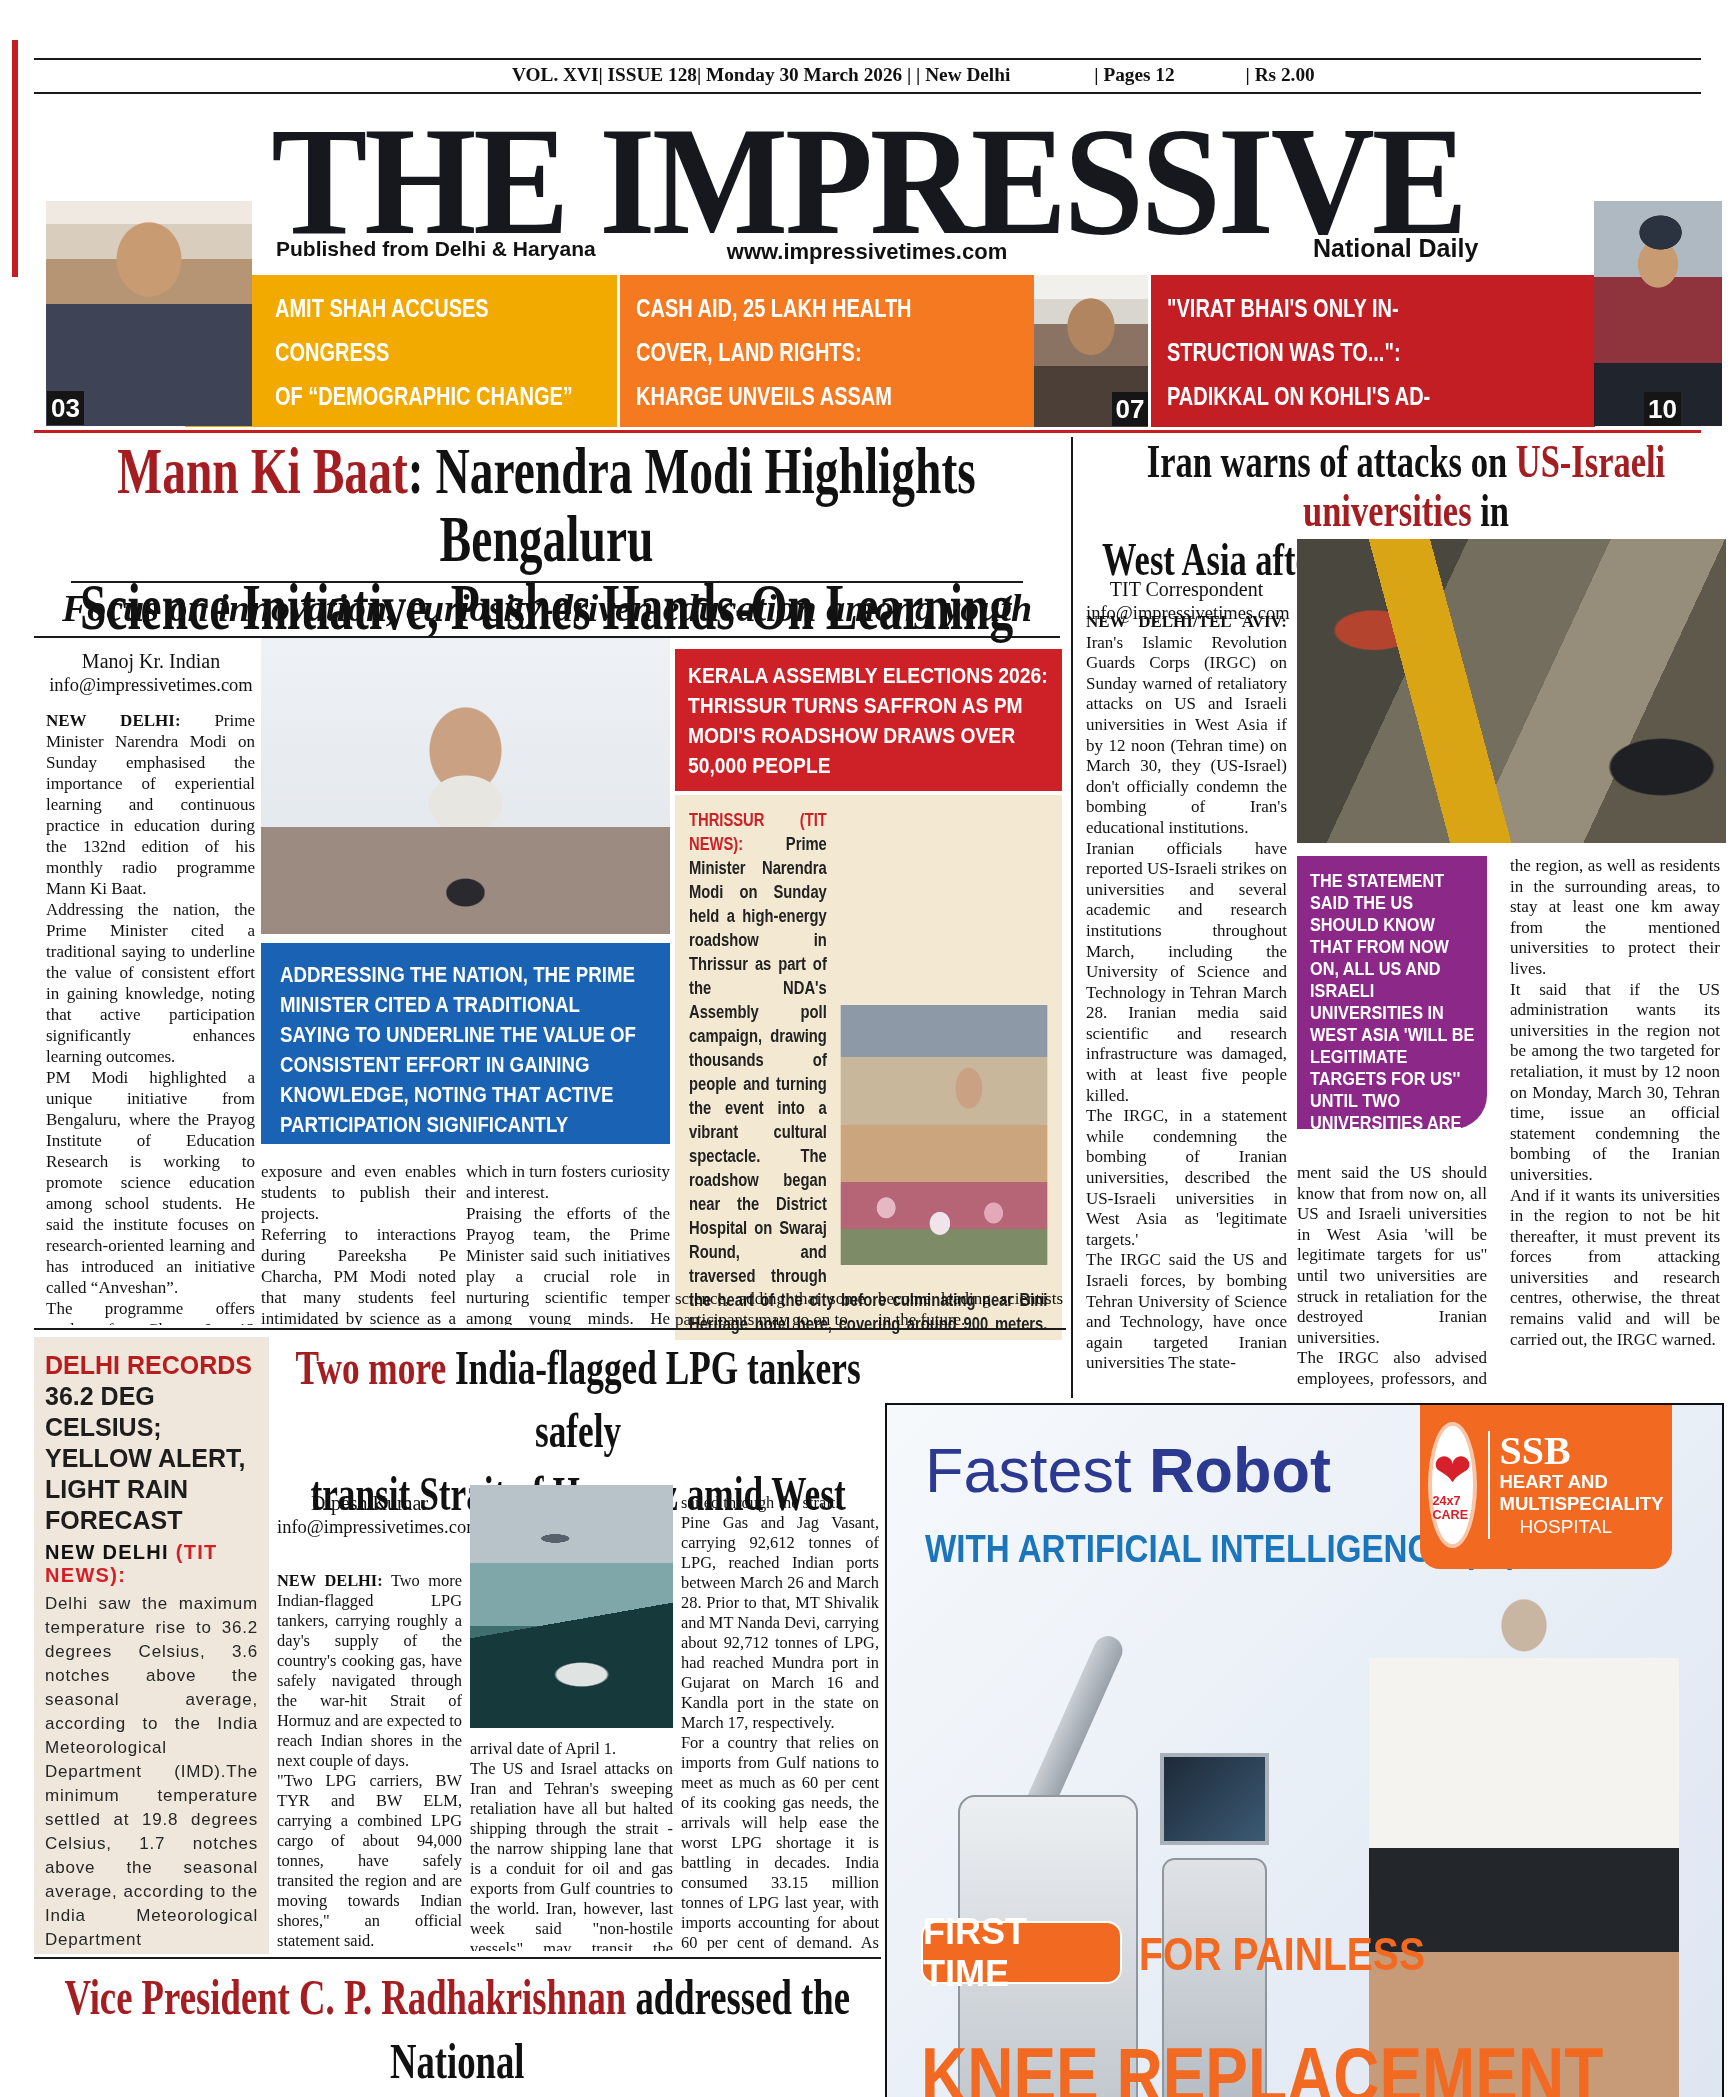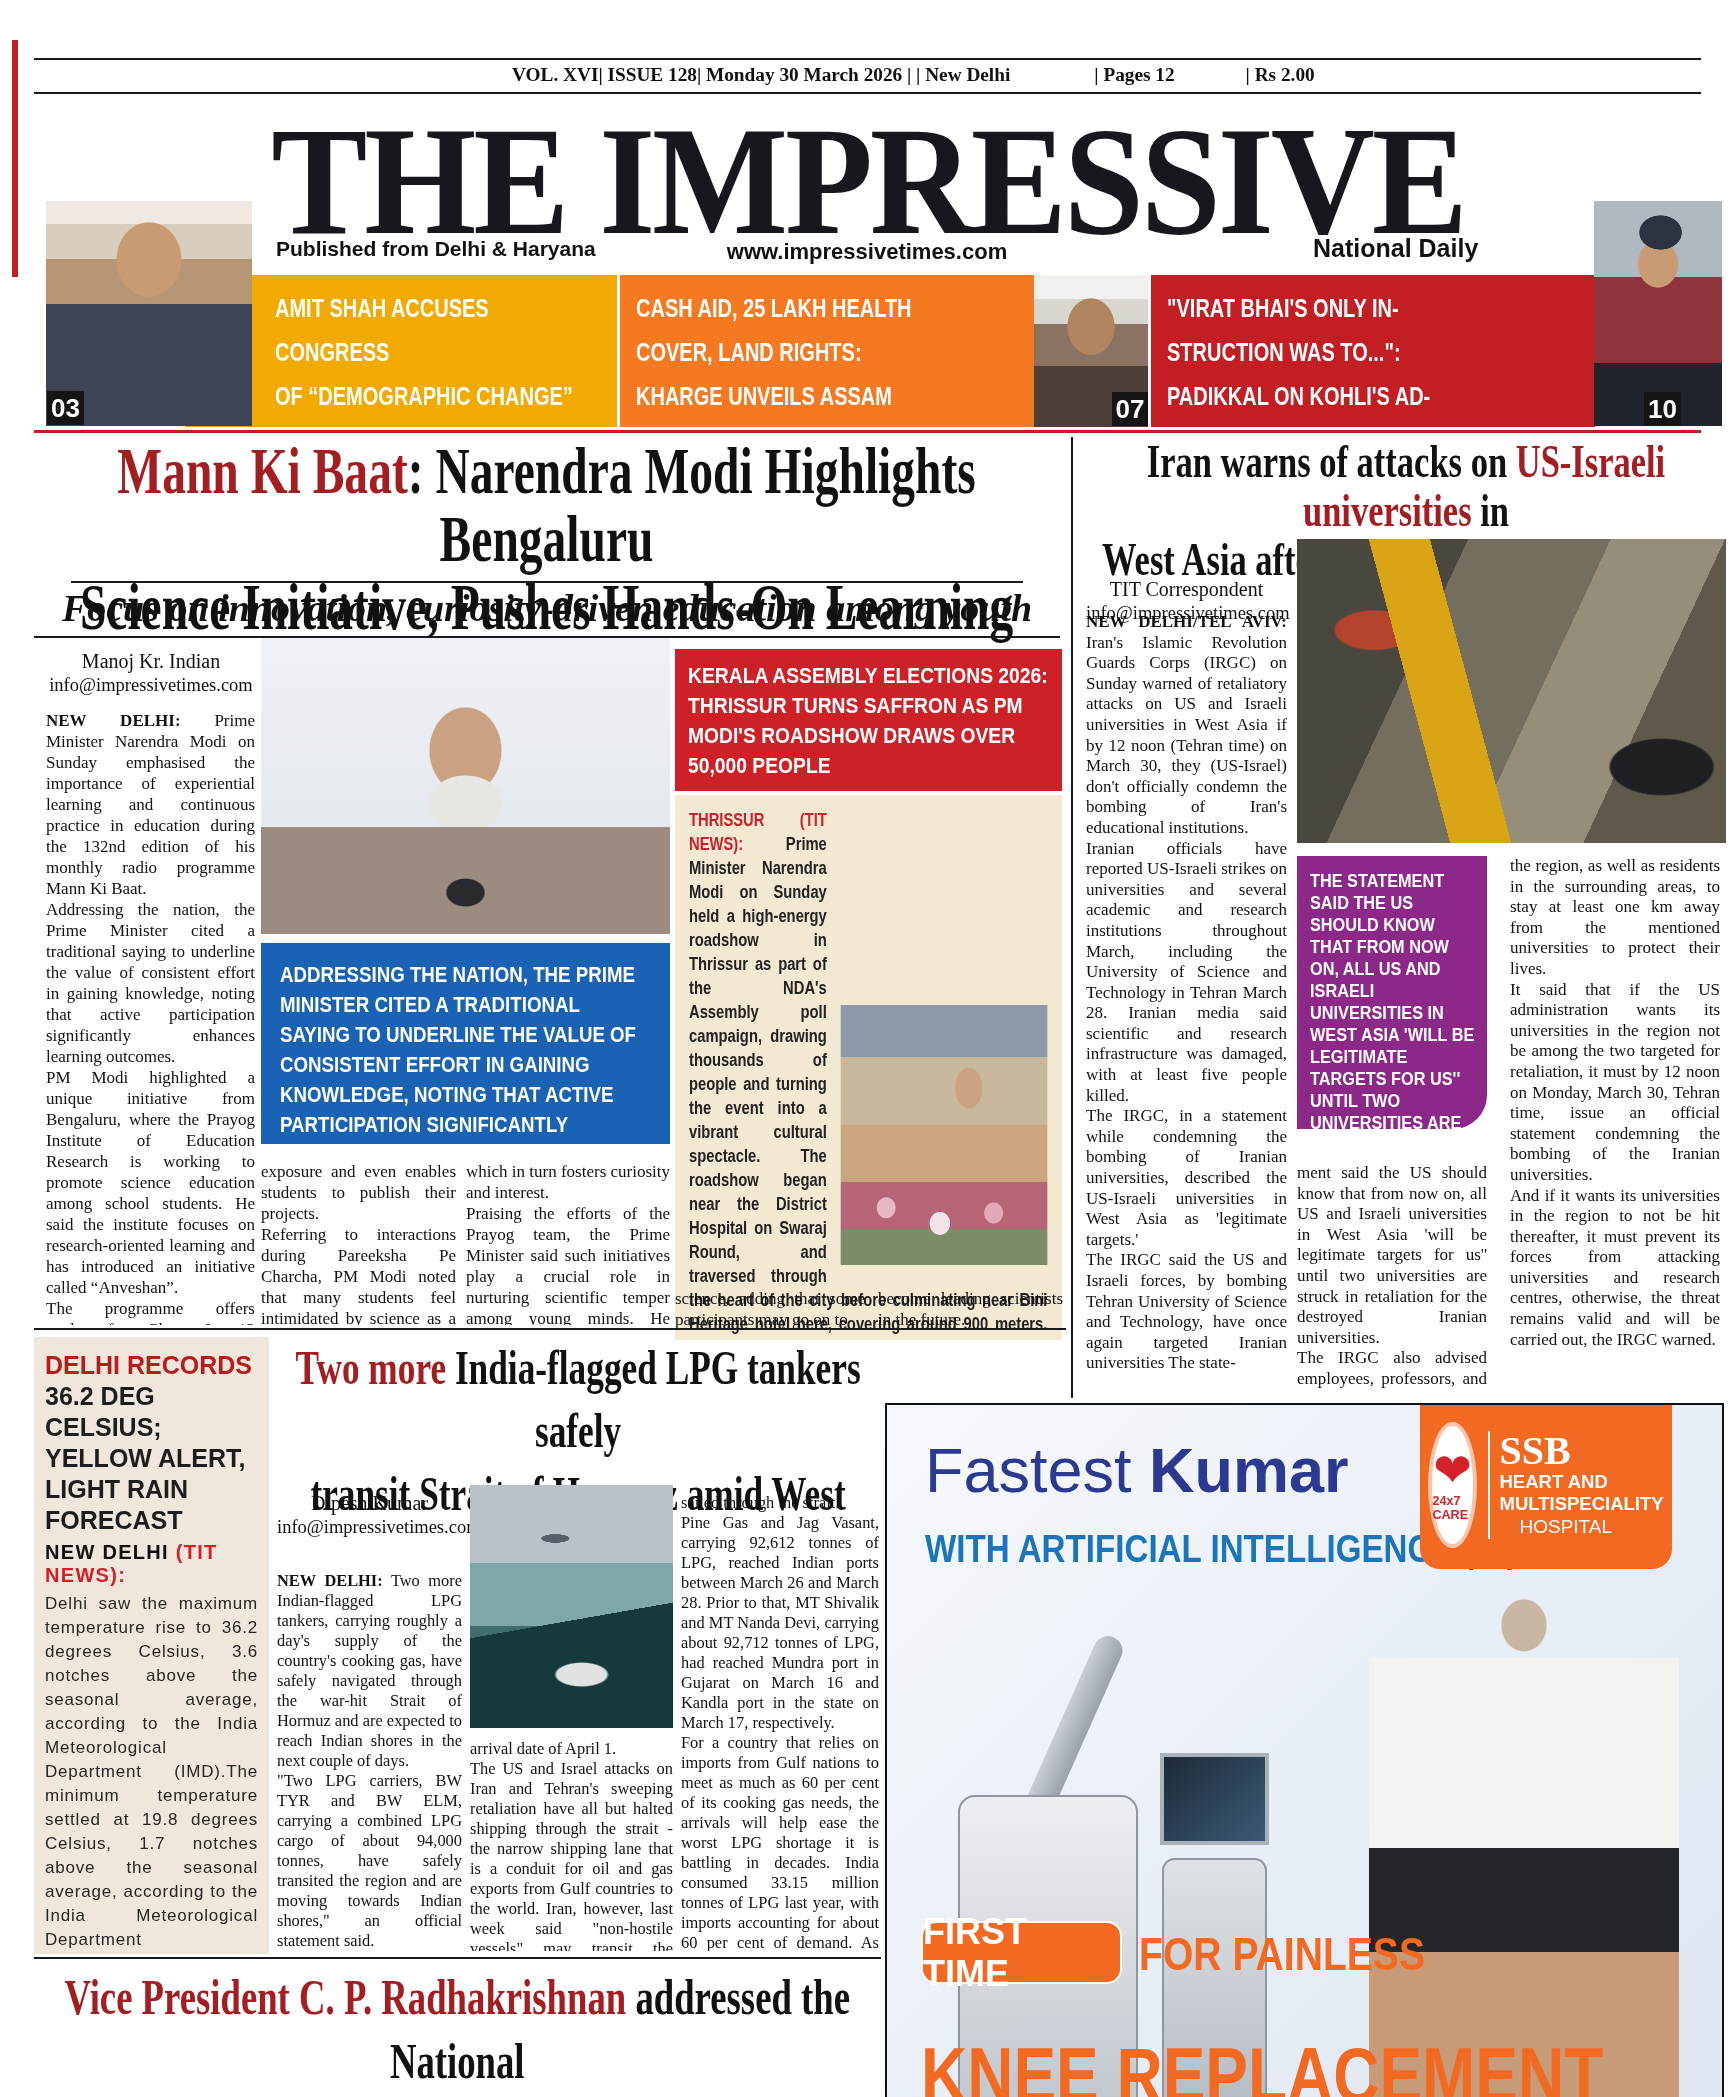--- a/index.html
+++ b/index.html
@@ -229,21 +229,21 @@
     <div class="cx72c">
       <div><span class="kicker-red">Vice President C. P. Radhakrishnan</span><span> addressed the National</span></div>
       <div>Consultation on Tele-Law initiative in New Delhi today</div>
     </div>
   </div>
 
   <div class="abs" style="left:885px; top:1403px; width:839px; height:1264px; border:2.1px solid #111;
               background:linear-gradient(135deg,#f6f9fc 0%, #e3eaf4 55%, #d7e0ee 100%); overflow:hidden;">
 
     <div class="abs sans" style="left:38px; top:29px; font-size:63px; color:#2B3990;">
-      <span style="font-weight:normal;">Fastest</span><span style="font-weight:bold;"> Kumar</span>
+      <span style="font-weight:normal;">Fastest</span><span style="font-weight:bold;"> Robot</span>
     </div>
     <div class="abs sans cx85" style="left:38px; top:122px; font-weight:bold; font-size:39px; color:#1B75BB;">WITH ARTIFICIAL INTELLIGENCE (AI)</div>
 
     <div class="abs" style="left:533px; top:-4.2px; width:252px; height:168px; background:#F26A21; border-radius:0 0 20px 20px; display:flex; align-items:center; padding:8.4px;">
       <div style="width:126px; height:126px; background:#fff; border-radius:50%; display:flex; flex-direction:column; align-items:center; justify-content:center; border:4.2px solid #f7c5a8;">
         <span style="color:#d6202a; font-size:46px; line-height:46px;">❤</span>
         <span class="sans" style="color:#d6202a; font-size:12.6px; font-weight:bold;">24x7 CARE</span>
       </div>
       <div class="sans" style="color:#fff; margin-left:11px; border-left:2.1px solid #fff; padding-left:10px;">
         <div style="font-weight:bold; font-size:40px; line-height:40px; font-family:'Liberation Serif',serif;">SSB</div>

